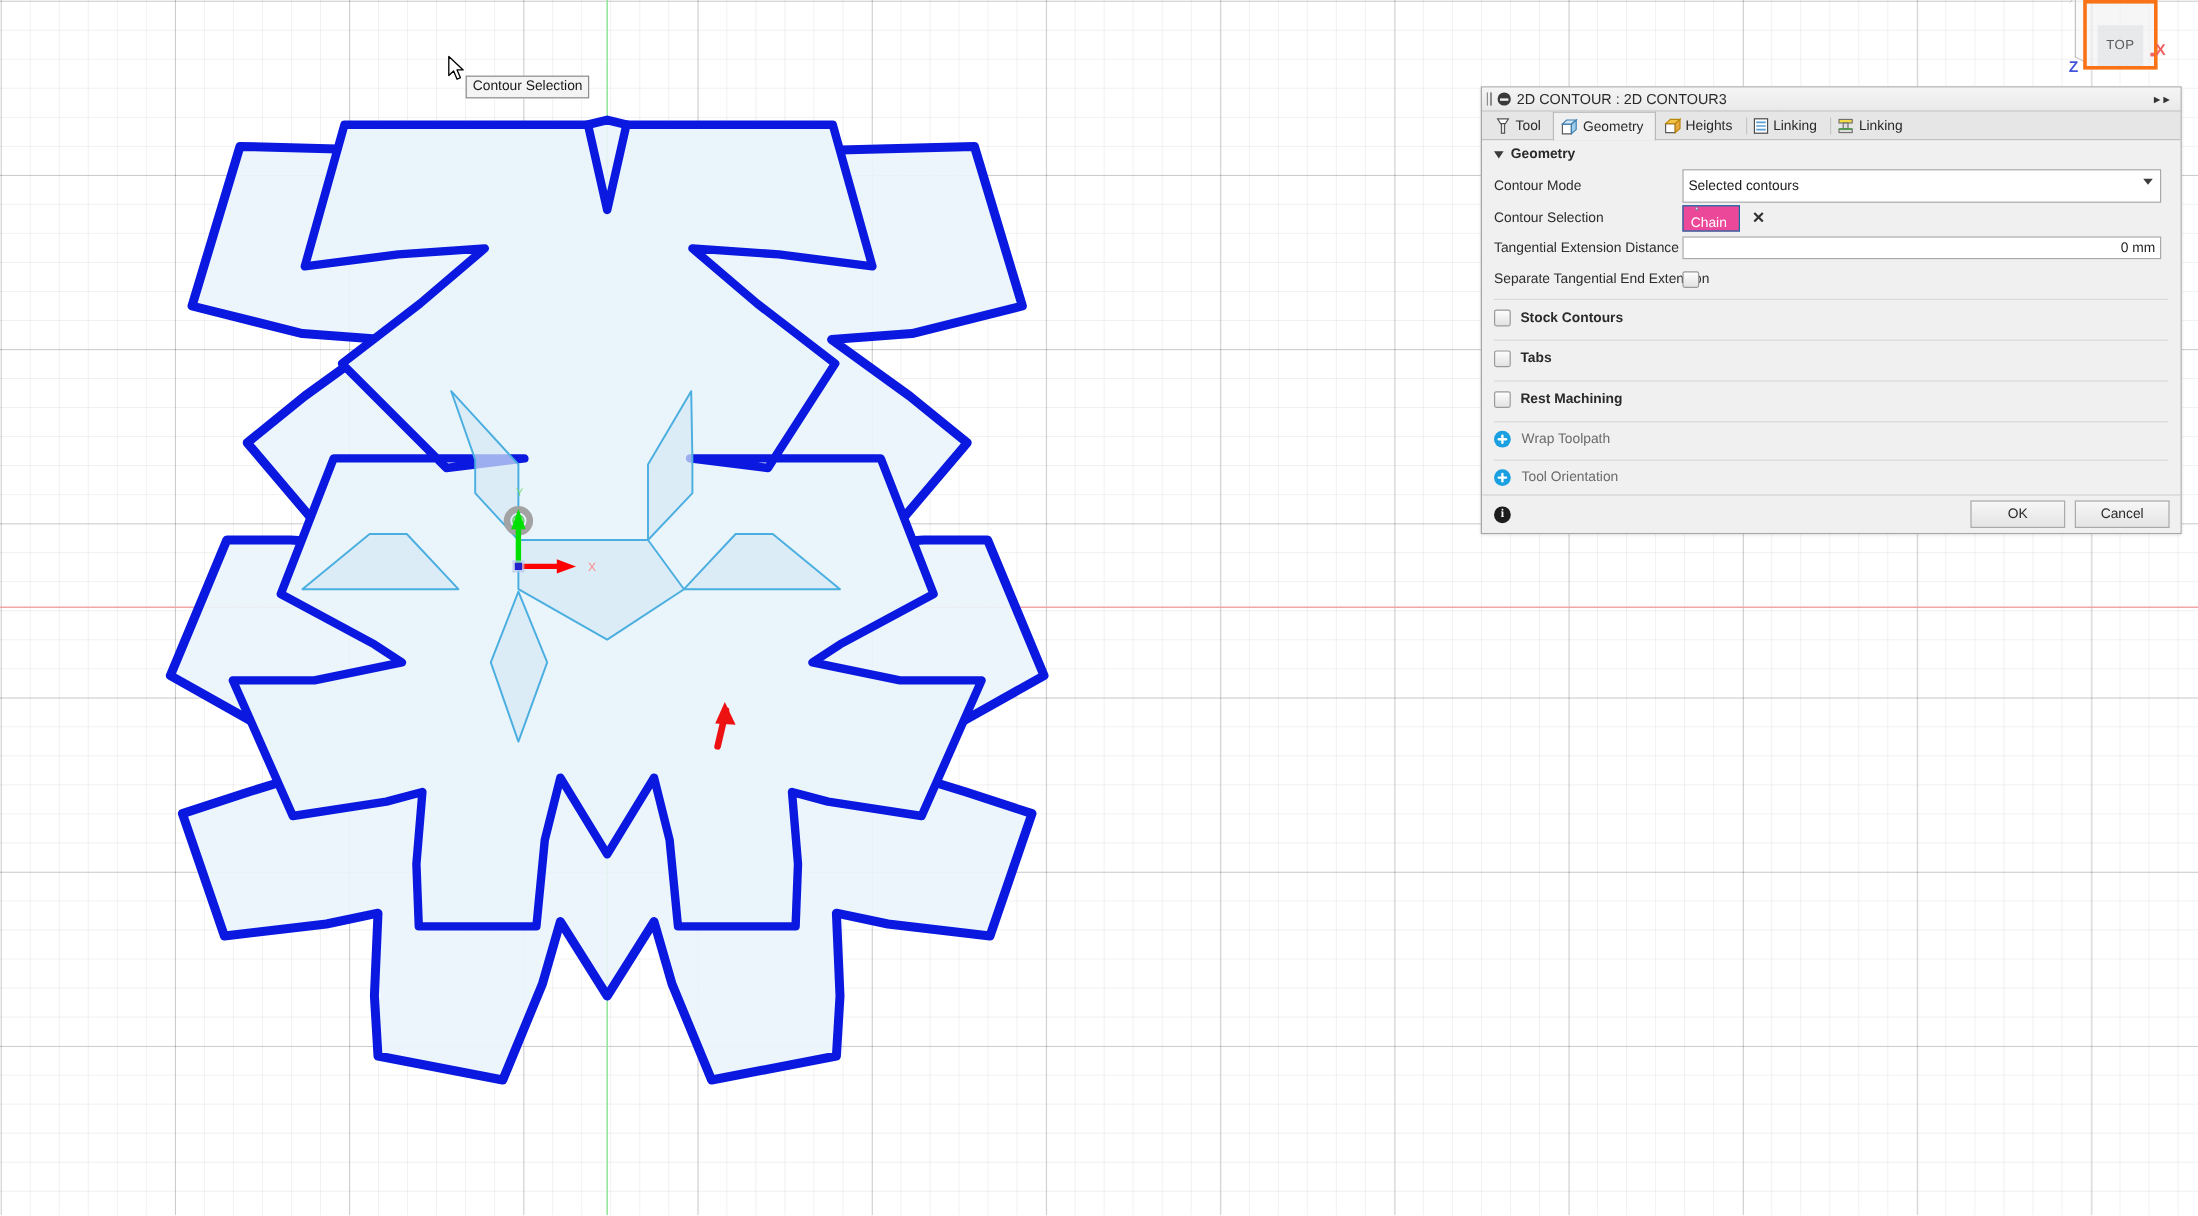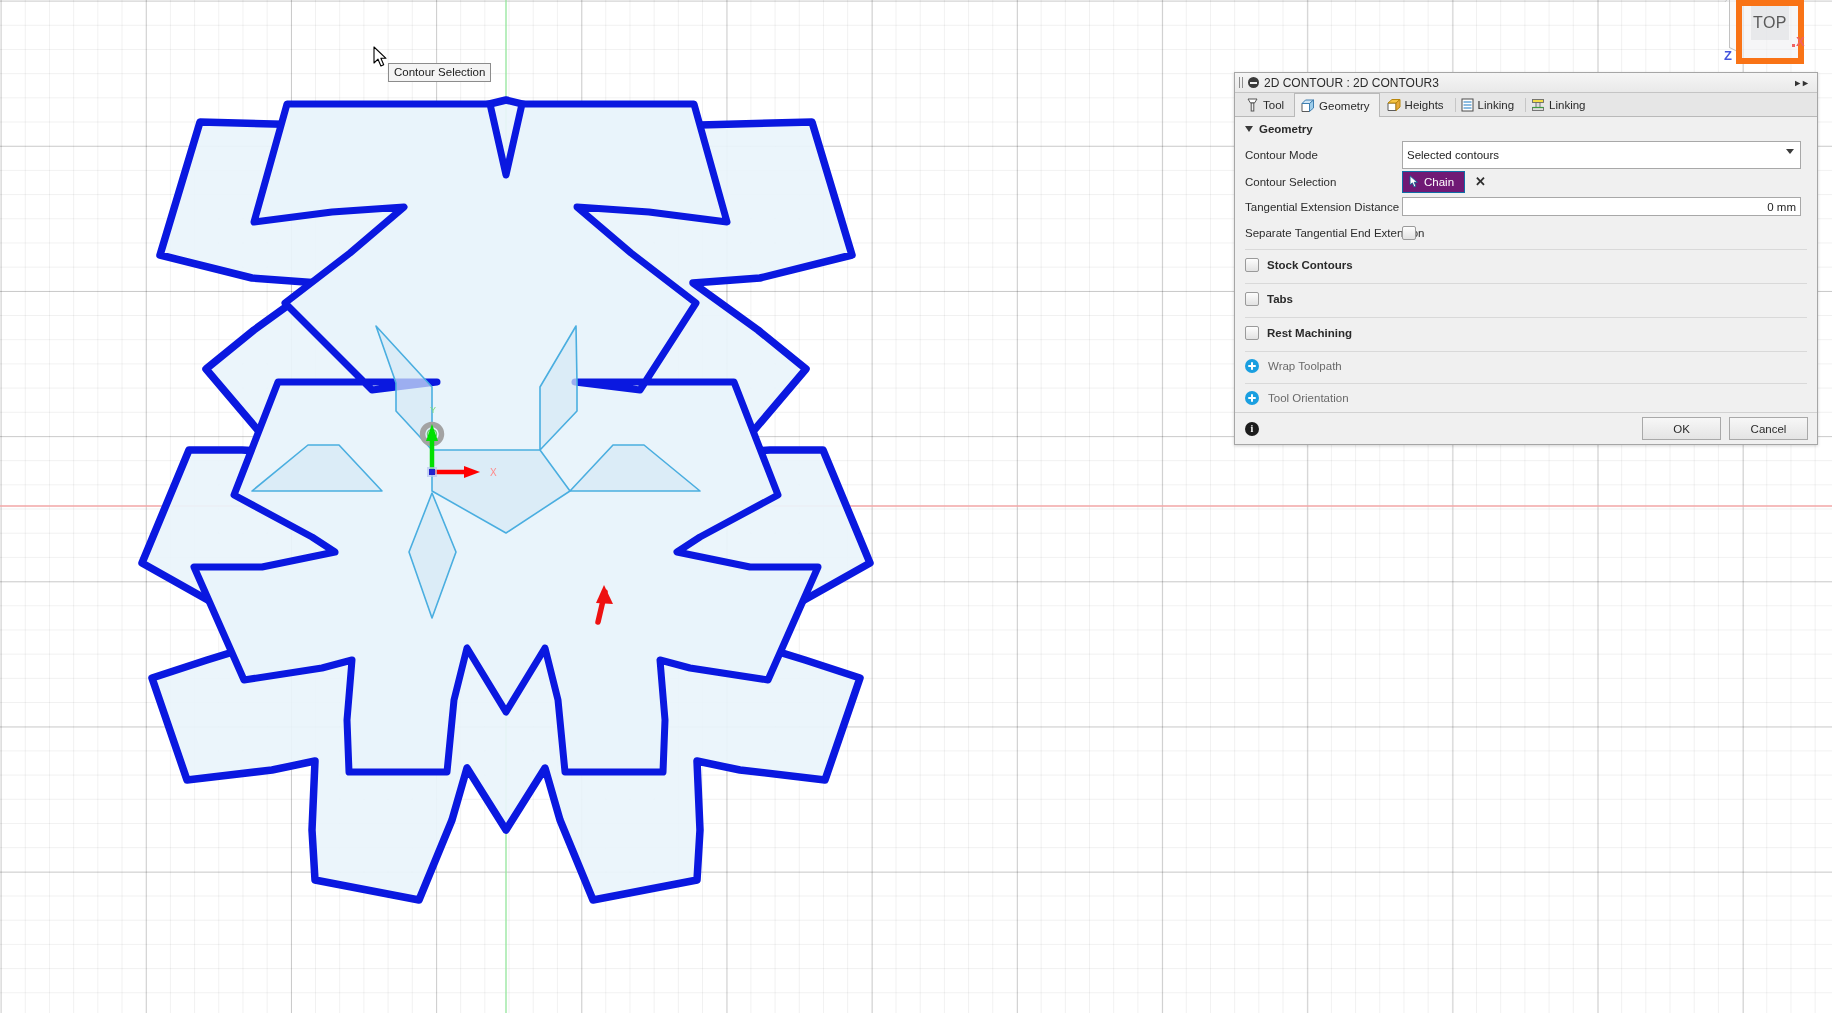--- a/index.html
+++ b/index.html
@@ -59,26 +59,26 @@
     width: 112px;
     height: 96px;
     pointer-events: auto;
   }
   .vc-face {
     position: absolute;
     left: 24px;
     top: 26px;
     width: 56px;
     height: 52px;
-    border: 6px solid #f97316;
+    border: 3px solid #f97316;
     background: rgba(240,240,242,0.62);
     display: flex;
-    align-items: flex-start;
+    align-items: flex-end;
     justify-content: center;
-    font-size: 16px;
+    font-size: 11px;
     color: #5a5a5a;
     letter-spacing: 0.4px;
   }
   .vc-face-inner {
     width: 38px; height: 34px;
     background: rgba(220,222,226,0.55);
     display: flex; align-items: center; justify-content: center;
   }
   .vc-side-l {
     position: absolute;
@@ -301,29 +301,29 @@
     border: 1px solid #a8a8a8;
     padding: 0 4px;
     box-sizing: border-box;
     display: flex;
     align-items: center;
     justify-content: flex-end;
   }
 
   .chain-btn {
     display: flex;
-    align-items: center;
     gap: 4px;
     height: 20px;
     padding: 0 10px 0 6px;
-    background: #701a75;
+    background: #ec4899;
     color: #ffffff;
     font-size: 11.5px;
     border: 1px solid #0f6ea6;
     cursor: default;
+    flex-direction: column;
   }
   .clear-x {
     margin-left: 10px;
     font-size: 13px;
     font-weight: bold;
     color: #2f2f2f;
     line-height: 1;
     cursor: default;
   }
 

